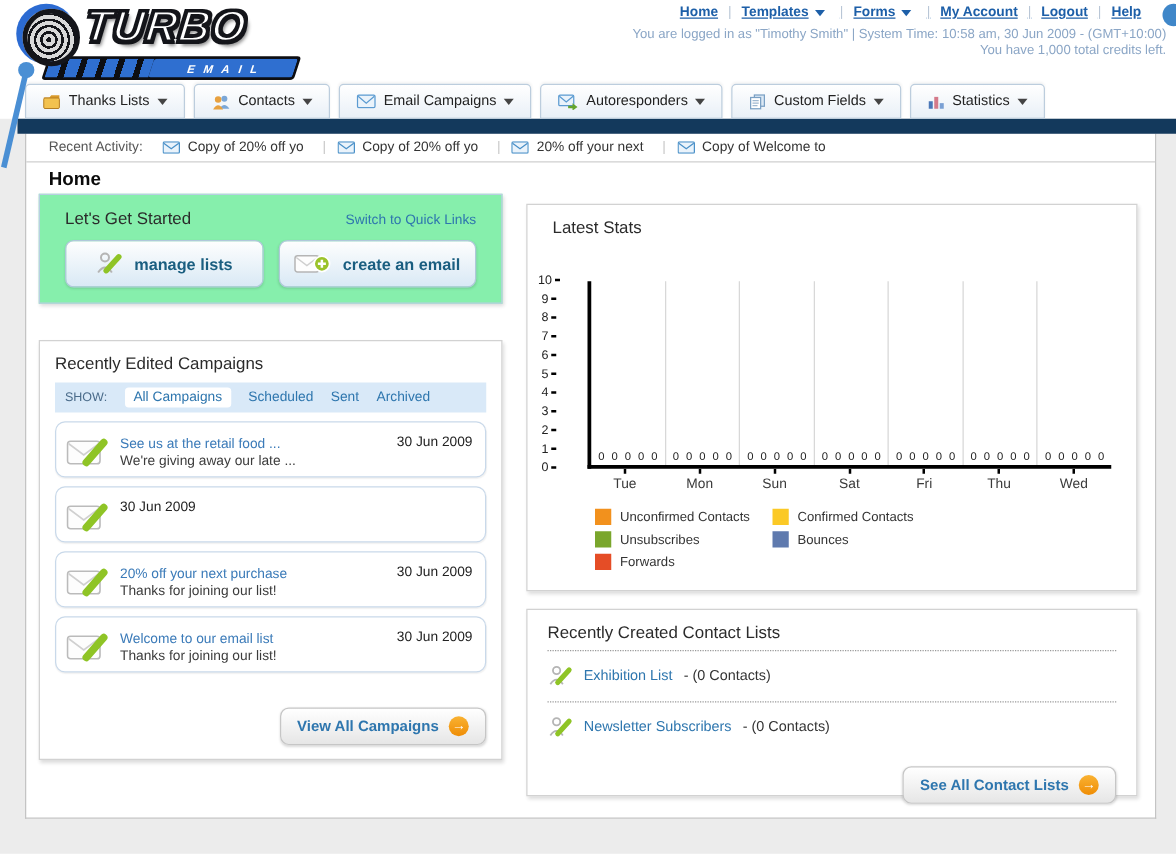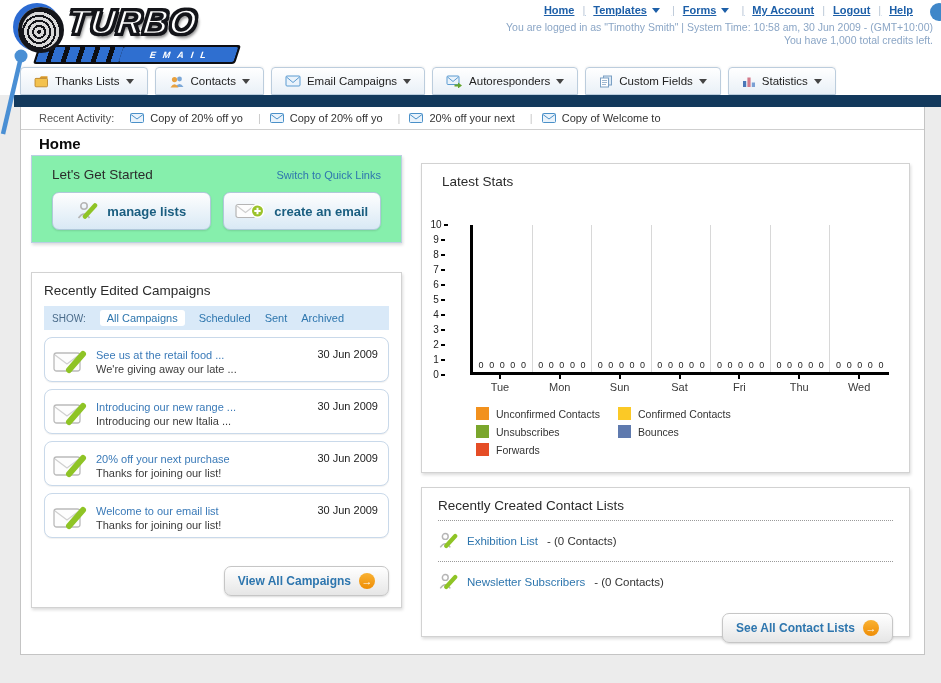--- a/index.html
+++ b/index.html
@@ -307,24 +307,20 @@
       </div>
       <div class="campaign-date">30 Jun 2009</div>
     </div>
 
     <div class="campaign-card">
       <svg class="campaign-icon" width="34" height="26" viewBox="0 0 34 26">
           <rect x="1" y="4" width="26" height="18" rx="2.5" fill="#fdfdfd" stroke="#bbb" stroke-width="1.3"></rect>
           <path d="M2 6 L14 15 L26 6" fill="none" stroke="#d0d0d0" stroke-width="1.3"></path>
           <line x1="16" y1="21" x2="30" y2="5" stroke="#8fc426" stroke-width="6" stroke-linecap="round"></line>
         </svg>
-      <div class="campaign-text">
-        <div class="campaign-title">Introducing our new range ...</div>
-        <div class="campaign-sub">Introducing our new Italia ...</div>
-      </div>
       <div class="campaign-date">30 Jun 2009</div>
     </div>
 
     <div class="campaign-card">
       <svg class="campaign-icon" width="34" height="26" viewBox="0 0 34 26">
           <rect x="1" y="4" width="26" height="18" rx="2.5" fill="#fdfdfd" stroke="#bbb" stroke-width="1.3"></rect>
           <path d="M2 6 L14 15 L26 6" fill="none" stroke="#d0d0d0" stroke-width="1.3"></path>
           <line x1="16" y1="21" x2="30" y2="5" stroke="#8fc426" stroke-width="6" stroke-linecap="round"></line>
         </svg>
       <div class="campaign-text">

